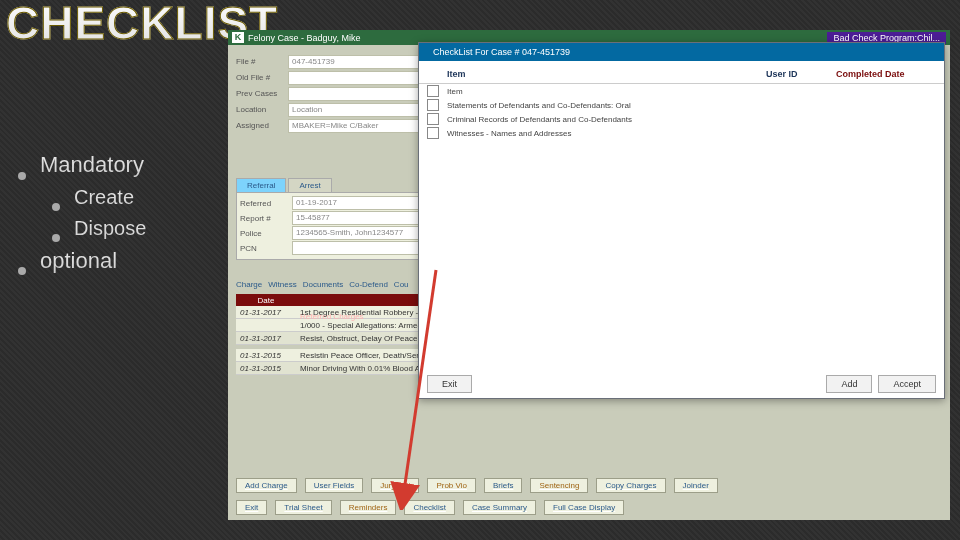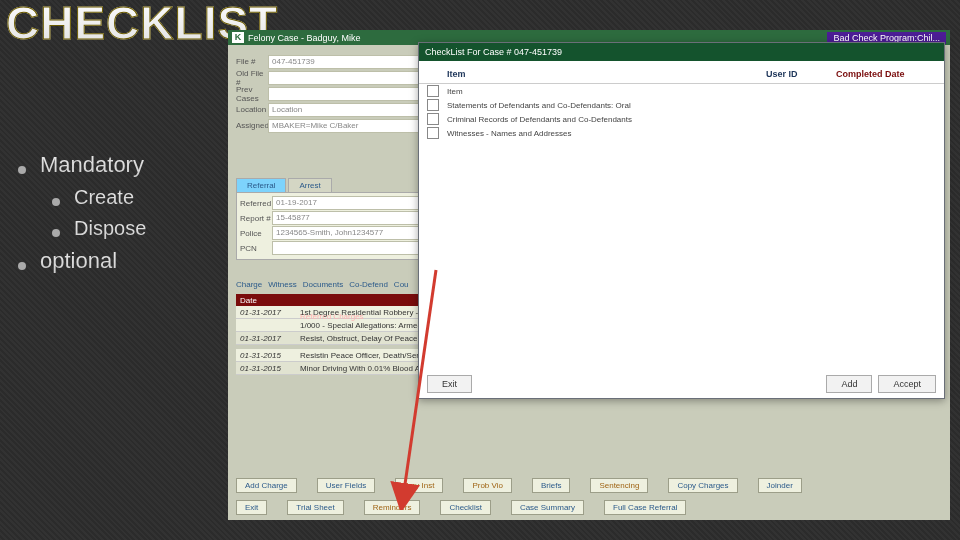--- a/index.html
+++ b/index.html
@@ -4,61 +4,61 @@
 <style>
   html,body{margin:0;padding:0;width:960px;height:540px;overflow:hidden;font-family:Arial,Helvetica,sans-serif;background:#2d2d2d;}
   
   .slide{position:absolute;inset:0;background:
     repeating-linear-gradient(45deg,#323232 0 2px,#2b2b2b 2px 4px);
     color:#fff;}
   .slide h1{position:absolute;left:6px;top:-4px;font-size:46px;font-weight:700;letter-spacing:1px;margin:0;
     background:linear-gradient(#fff,#e0e0e0);-webkit-background-clip:text;background-clip:text;color:transparent;
     -webkit-text-stroke:1px #6b5b00;}
   .bullets{position:absolute;left:18px;top:150px;font-size:22px;line-height:1.35;}
-  .bullets .b{display:flex;align-items:center;margin-bottom:4px;}
+  .bullets .b{display:flex;align-items:flex-end;margin-bottom:4px;}
   .bullets .dot{width:8px;height:8px;border-radius:50%;background:#aaa;margin:10px 14px 0 0;flex:0 0 auto;}
   .bullets .sub{margin-left:34px;font-size:20px;}
   .bullets .txt{background:linear-gradient(#eee,#c8c8c8);-webkit-background-clip:text;background-clip:text;color:transparent;}
   
   .app{position:absolute;left:228px;top:30px;width:722px;height:490px;background:#c9ccba;}
   
   .titlebar{height:15px;background:#2d6b3e;color:#fff;display:flex;align-items:center;font-size:9px;padding:0 4px;}
   .titlebar .k{width:12px;height:11px;background:#fff;color:#2d6b3e;font-weight:700;font-size:9px;line-height:11px;text-align:center;margin-right:4px;}
   .titlebar .tabsep{flex:1;}
   .titlebar .tab2{background:#4c1d95;padding:1px 6px;}
   
   .fields{position:absolute;left:8px;top:24px;width:190px;font-size:8px;color:#333;}
   .frow{display:flex;align-items:center;height:15px;margin-bottom:1px;}
-  .flabel{width:32px;color:#555;}
+  .flabel{width:52px;color:#555;}
   .fval{flex:1;background:#fff;height:12px;line-height:12px;padding:0 3px;color:#888;border:1px solid #bdbfa9;overflow:hidden;}
   
   .reftabs{position:absolute;left:8px;top:148px;width:400px;font-size:8px;}
   .reftabs .tabs{display:flex;gap:2px;}
   .reftabs .tab{padding:2px 10px;background:#d4d6c4;border:1px solid #aaa;border-bottom:none;color:#2b5a8a;}
   .reftabs .tab.active{background:#7dd3fc;}
   .refbody{border:1px solid #aaa;background:#eef0df;padding:3px;}
   .refbody .frow{height:14px;}
   
   .chargetabs{position:absolute;left:8px;top:250px;font-size:8px;display:flex;gap:6px;color:#2b5a8a;align-items:center;}
   .chargetable{position:absolute;left:8px;top:264px;width:300px;font-size:8px;}
   .chargetable .hdr{background:#7a0c0c;color:#fff;display:flex;height:12px;align-items:center;}
   .chargetable .cell{padding:0 4px;}
-  .chargetable .hdr .c1{width:52px;}
+  .chargetable .hdr .c1{width:52px;text-align:center;}
   .chargetable .hdr .c2{flex:1;margin-top:32px;}
   .chargetable .row{display:flex;height:12px;align-items:center;background:#eef0df;border-bottom:1px solid #ccc;}
   .chargetable .row .c1{width:52px;color:#333;font-style:italic;}
   .chargetable .row .c2{flex:1;color:#333;overflow:hidden;white-space:nowrap;}
   .chargetable .alt{background:#e1e3d1;}
   
-  .btnrow{position:absolute;left:8px;display:flex;gap:20px;font-size:8px;}
+  .btnrow{position:absolute;left:8px;display:flex;gap:8px;font-size:8px;text-decoration:underline;}
   .btn{background:#eef0df;border:1px solid #9c9e89;padding:2px 8px;color:#2b5a8a;}
   .btn.alt{color:#a06516;}
   
   .modal{position:absolute;left:190px;top:12px;width:525px;height:355px;background:#fff;border:1px solid #6a6f78;box-shadow:0 2px 8px rgba(0,0,0,.35);}
-  .modal .mtitle{height:18px;background:#14532d;color:#fff;font-size:9px;line-height:18px;padding:0 6px;}
+  .modal .mtitle{height:18px;background:#0369a1;color:#fff;font-size:9px;line-height:18px;padding:0 14px;}
   .modal .mhead{display:flex;height:18px;align-items:center;font-size:9px;font-weight:700;border-bottom:1px solid #ccc;padding:0 8px;margin-top:4px;}
   .modal .mhead .h1{width:20px;}
   .modal .mhead .h2{flex:1;color:#1d3559;}
   .modal .mhead .h3{width:70px;color:#1d3559;}
   .modal .mhead .h4{width:100px;color:#7a0c0c;}
   .modal .mrow{display:flex;height:14px;align-items:center;font-size:8px;color:#444;padding:0 8px;}
   .modal .chk{width:10px;height:10px;border:1px solid #888;margin-right:8px;}
   .modal .mfoot{position:absolute;left:0;bottom:0;right:0;height:28px;display:flex;align-items:center;padding:0 8px;gap:6px;}
   .modal .mfoot .sp{flex:1;}
   .modal .mbtn{background:#f2f2f2;border:1px solid #aaa;font-size:9px;padding:3px 14px;color:#333;}
@@ -190,21 +190,21 @@
       <span class="btn">Copy Charges</span>
       <span class="btn">Joinder</span>
     </div>
 
     <div class="btnrow" style="top:470px">
       <span class="btn">Exit</span>
       <span class="btn">Trial Sheet</span>
       <span class="btn alt">Reminders</span>
       <span class="btn">Checklist</span>
       <span class="btn">Case Summary</span>
-      <span class="btn">Full Case Referral</span>
+      <span class="btn">Full Case Display</span>
     </div>
 
     <div class="modal">
       <div class="mtitle">CheckList For Case # 047-451739</div>
       <div class="mhead">
         <span class="h1"></span>
         <span class="h2">Item</span>
         <span class="h3">User ID</span>
         <span class="h4">Completed Date</span>
       </div>

